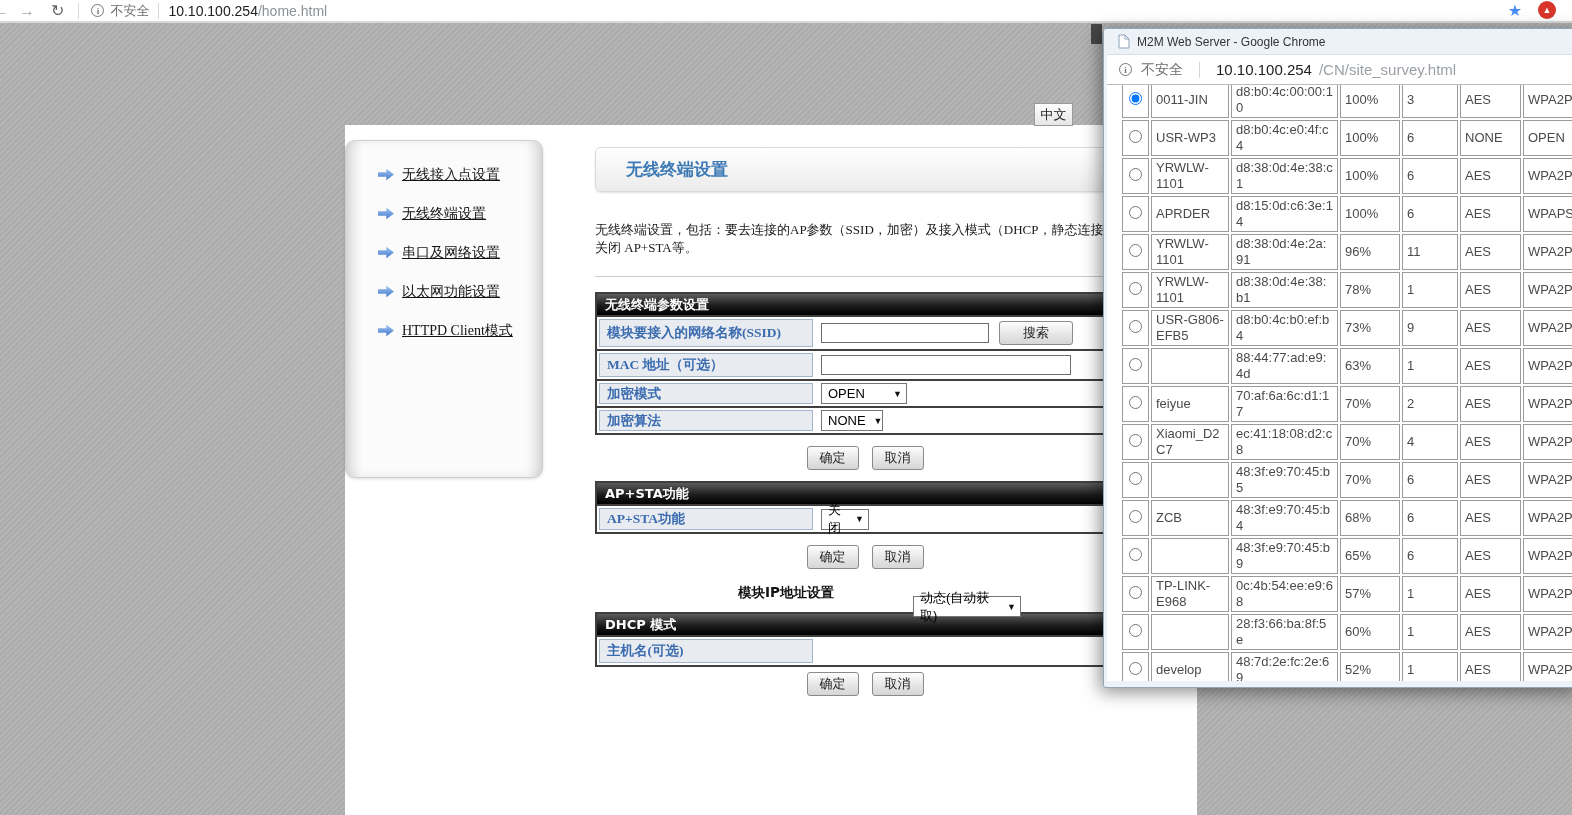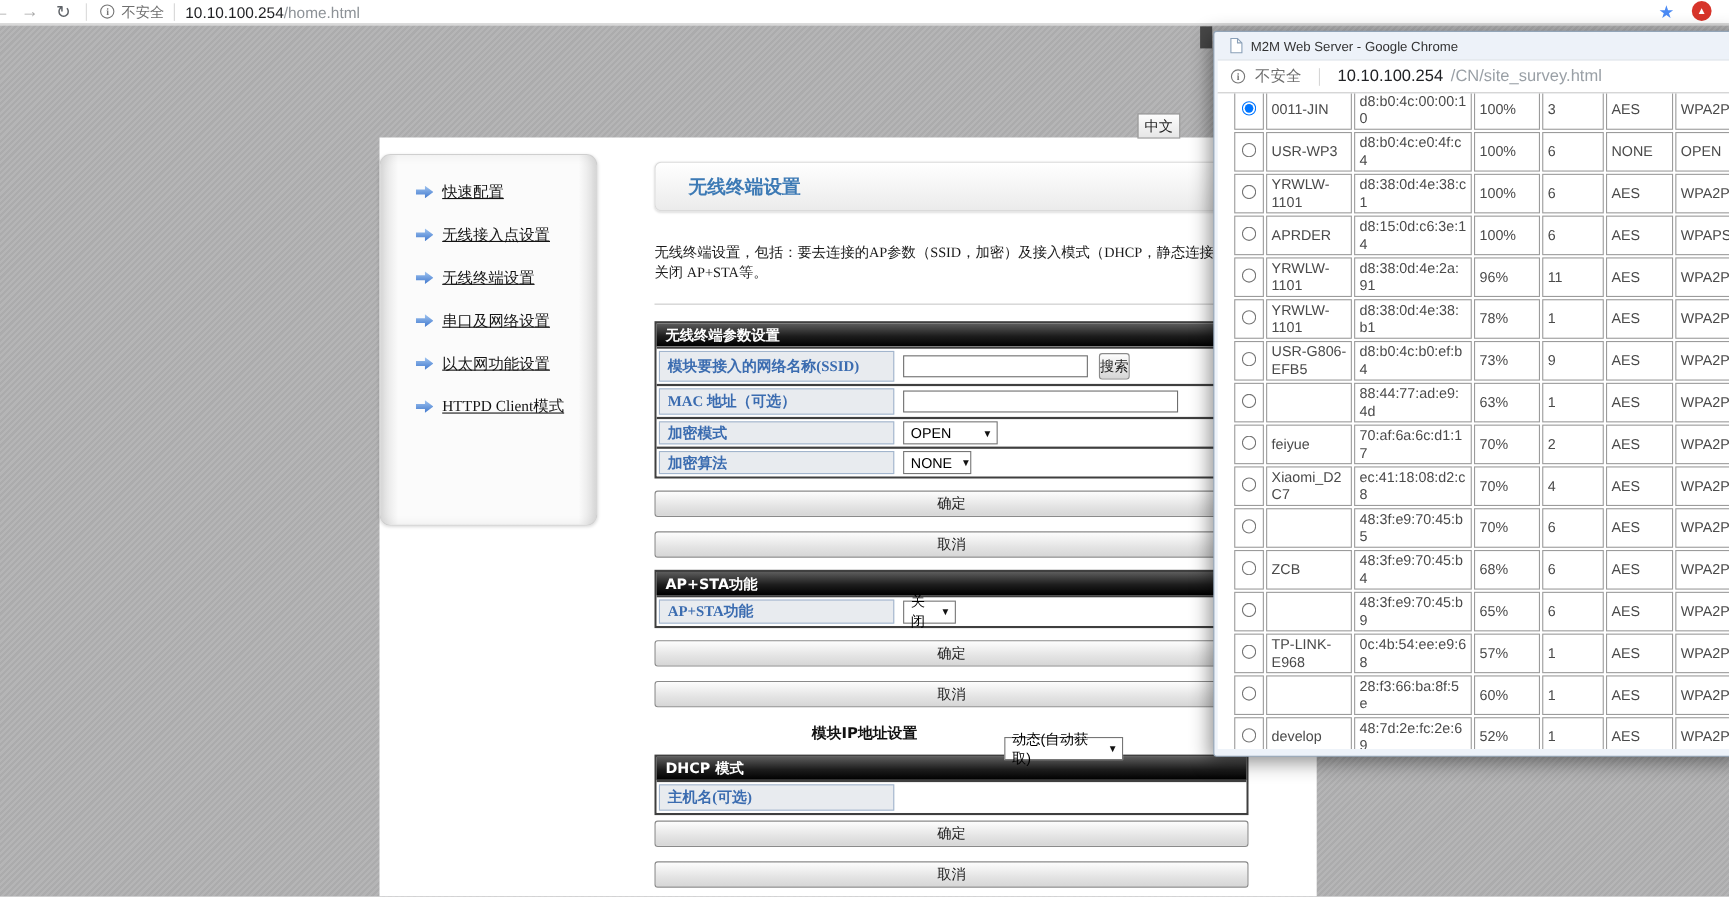--- a/index.html
+++ b/index.html
@@ -58,21 +58,21 @@
   .frm-label { width:214px; flex:none; margin:2px; border:1px solid #a2b5cd; background:#e8ebef;
                color:#3b6cb0; font:bold 13.5px "Liberation Serif", serif; display:flex; align-items:center; padding:0 7px; }
   .frm-value { flex:1; display:flex; align-items:center; padding:4px 6px; gap:10px; }
 
   input.txt { border:1px solid #6e6e6e; height:20px; font:13px "Liberation Sans", sans-serif; padding:0 4px; }
   .sel { display:inline-flex; align-items:center; justify-content:space-between; border:1px solid #767676;
          background:#fff; font:13px "Liberation Sans", sans-serif; height:21px; padding:0 4px 0 6px; cursor:default; }
   .caret { font-size:9px; color:#111; margin-left:8px; }
   .btn { background:linear-gradient(#fdfdfd,#e4e4e4 60%,#d6d6d6); border:1px solid #8a8a8a; border-radius:3px;
          font:13px "DejaVu Sans", sans-serif; color:#222; height:24px; padding:0 12px; cursor:pointer; }
-  .btn-row { width:540px; display:flex; justify-content:center; gap:13px; margin:11px 0;flex-direction:column; }
+  .btn-row { width:540px; display:flex; justify-content:center; gap:13px; margin:11px 0; }
   .ip-row { position:relative; height:26px; margin:9px 0 6px 0; }
   .ip-label { position:absolute; left:115px; top:4px; font:bold 13.5px "DejaVu Sans", sans-serif; color:#111;margin-left:28px; }
   .ip-sel { position:absolute; left:318px; top:16px; }
 
   
   .popup { position:absolute; left:1103px; top:28px; width:480px; height:660px; z-index:10;
            background:#edf2f9; border:1px solid #93a5b8; border-radius:3px;
            box-shadow:-3px 4px 18px rgba(0,0,0,.45); padding:0 0 6px 3px; display:flex; flex-direction:column; }
   .pop-titlebar { height:25px; display:flex; align-items:center; padding-left:11px; gap:7px;
                   font:12px "Liberation Sans", sans-serif; color:#333; }
@@ -107,24 +107,20 @@
     <span class="ext-ic">▲</span>
   </div>
 
   <div class="scroll-thumb"></div>
 
   <div class="white-page"></div>
   <div class="lang-btn">中文</div>
 
   <div class="sidebar">
 
-      <div class="side-item">
-        <span class="arrow-icon"></span>
-        <span class="side-link">快速配置</span>
-      </div>
 
 
       <div class="side-item">
         <span class="arrow-icon"></span>
         <span class="side-link">无线接入点设置</span>
       </div>
 
       <div class="side-item">
         <span class="arrow-icon"></span>
         <span class="side-link">无线终端设置</span>
@@ -155,21 +151,21 @@
     <div class="desc">无线终端设置，包括：要去连接的AP参数（SSID，加密）及接入模式（DHCP，静态连接），</div>
     <div class="desc" style="margin-top:0;">关闭 AP+STA等。</div>
     <hr>
 
     <div class="frm">
       <div class="frm-bar">无线终端参数设置</div>
       <div class="frm-row">
         <div class="frm-label">模块要接入的网络名称(SSID)</div>
         <div class="frm-value">
           <input class="txt" style="width: 168px;" value="">
-          <button class="btn" style="height:24px; padding:0 0;">搜索</button>
+          <button class="btn" style="height:24px; padding:0 23px;">搜索</button>
         </div>
       </div>
       <div class="frm-row">
         <div class="frm-label">MAC 地址（可选）</div>
         <div class="frm-value">
           <input class="txt" style="width: 250px;" value="">
         </div>
       </div>
       <div class="frm-row" style="min-height:27px;">
         <div class="frm-label">加密模式</div>

